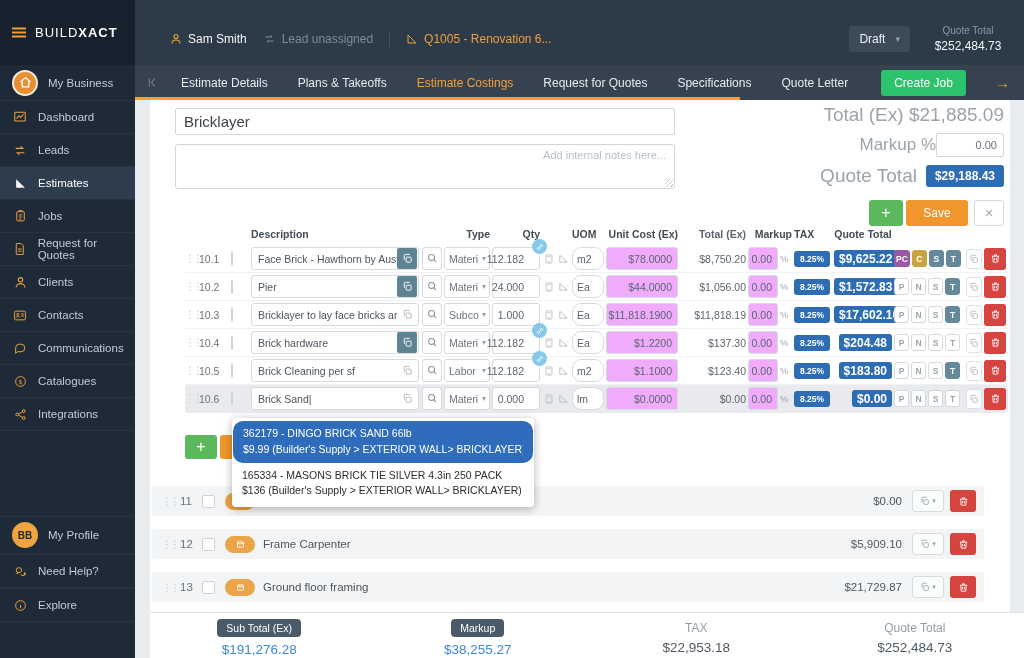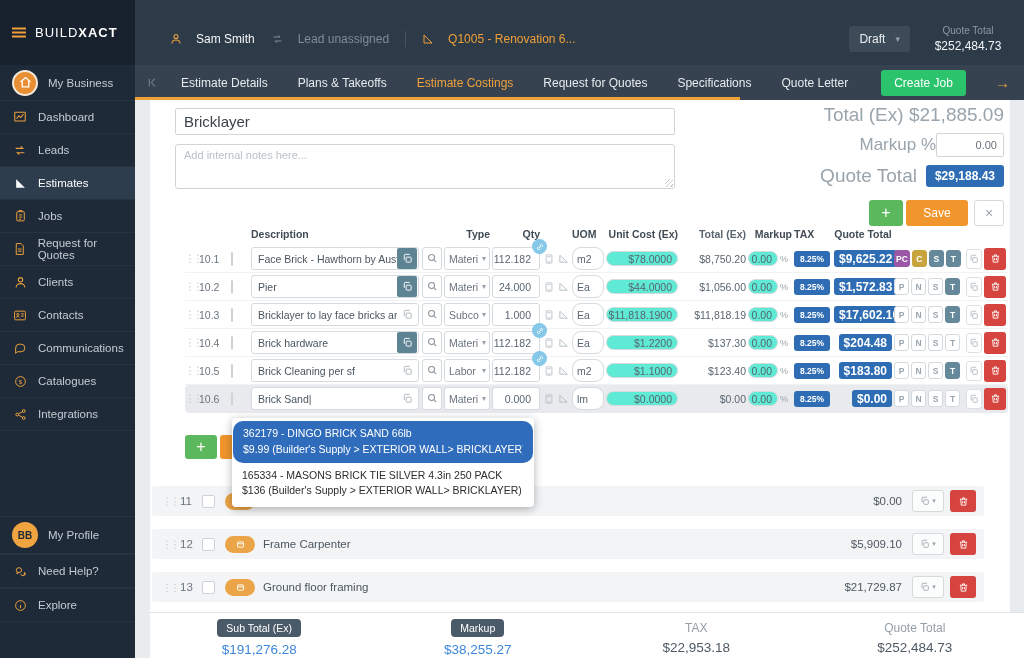--- a/index.html
+++ b/index.html
@@ -6,21 +6,21 @@
   html,body { width:1024px; height:658px; }
   body { position:relative; overflow:hidden; background:#e9ecee; font-family:"Liberation Sans",sans-serif; }
   svg { display:block; }
 
   
   .topbar { position:absolute; left:0; top:0; width:1024px; height:65px; background:#2d3a47; display:flex; }
   .logo-area { width:135px; height:65px; background:#18222e; display:flex; align-items:center; gap:9px; padding-left:12px; flex:0 0 auto; }
   .logo-text { color:#fff; font-size:13px; letter-spacing:1px; }
   .logo-text b { font-weight:bold; }
   .topbar-main { flex:1; display:flex; align-items:center; gap:16px; padding-left:35px; padding-top:12px; }
-  .tb-item { display:flex; align-items:center; gap:14px; font-size:12px; }
+  .tb-item { display:flex; align-items:center; gap:6px; font-size:12px; }
   .tb-user { color:#f4f6f8; }
   .tb-lead { color:#7e8d99; }
   .tb-sep { width:1px; height:16px; background:#45525f; }
   .tb-ref { color:#efa03b; }
   .topbar-right { display:flex; align-items:center; gap:16px; padding:12px 14px 0 0; }
   .draft-btn { background:#3d4b58; border-radius:3px; color:#e9eef2; font-size:12px; padding:6px 10px; display:flex; align-items:center; gap:10px; cursor:pointer; }
   .draft-btn .chev { color:#94a1ac; font-size:9px; }
   .quote-stack { text-align:center; min-width:84px; }
   .quote-stack .lab { color:#8c99a4; font-size:10px; }
   .quote-stack .val { color:#f2f5f7; font-size:12px; margin-top:3px; }
@@ -43,21 +43,21 @@
   .biz-item { height:36px; }
   .biz-ico { width:26px; height:26px; border-radius:50%; background:#e98f33; border:2px solid #f3e9dc; display:flex; align-items:center; justify-content:center; color:#fff; }
   .side-bottom { position:absolute; bottom:36px; width:135px; }
   .avatar { width:26px; height:26px; border-radius:50%; background:#efa440; color:#1d2935; font-size:10px; font-weight:bold; display:flex; align-items:center; justify-content:center; }
   .side-bottom .side-item { height:34px; border-top:1px solid #27333f; }
 
   
   .panel { position:absolute; left:150px; top:100px; width:860px; height:512px; background:#fff; }
   .name-input { position:absolute; left:25px; top:8px; width:500px; height:27px; border:1px solid #cfd5d9; border-radius:2px; font-size:15px; color:#3b434a; padding:0 8px; font-family:"Liberation Sans",sans-serif; }
   .notes-wrap { position:absolute; left:25px; top:44px; width:500px; height:45px; }
-  .notes { width:100%; height:100%; border:1px solid #cfd5d9; border-radius:3px; resize:none; font-size:11px; padding:4px 8px; font-family:"Liberation Sans",sans-serif; color:#555; }
+  .notes { width:100%; height:100%; border:1px solid #cfd5d9; border-radius:3px; resize:none; font-size:11px; padding:4px 8px; font-family:"Liberation Sans",sans-serif; color:#555;text-align:right; }
   .notes::placeholder { color:#b9c1c7; }
   .notes-handle { position:absolute; right:2px; bottom:2px; width:8px; height:8px;
     background:repeating-linear-gradient(135deg,#c6ccd0 0 1px,transparent 1px 3px); }
 
   .totals { position:absolute; right:6px; top:4px; text-align:right; }
   .totals .l1 { font-size:19px; color:#9aa4ac; }
   .totals .l2 { margin-top:7px; font-size:17px; color:#9aa4ac; display:flex; justify-content:flex-end; align-items:center; gap:0; }
   .markup-input { width:68px; height:24px; border:1px solid #cfd5d9; border-radius:2px; text-align:right; font-size:11px; color:#6a737b; padding:0 6px; }
   .totals .l3 { margin-top:8px; font-size:19px; color:#9aa4ac; display:flex; justify-content:flex-end; align-items:center; gap:9px; }
   .quote-badge-lg { background:#2e6db4; color:#fff; font-size:12px; font-weight:bold; border-radius:3px; padding:4px 9px; }
@@ -76,28 +76,28 @@
   .checkbox { width:13px; height:13px; border:1px solid #ccd2d7; border-radius:2px; background:#fff; cursor:pointer; }
   .c-desc { flex:1 1 auto; display:flex; align-items:center; gap:3px; min-width:0; }
   .desc-input { flex:1; height:23px; border:1px solid #d5dade; border-radius:3px; background:#fff; display:flex; align-items:center; padding-left:6px; position:relative; overflow:hidden; cursor:text; }
   .desc-text { white-space:nowrap; overflow:hidden; flex:1; color:#4b555e; }
   .desc-copy { width:20px; height:21px; display:flex; align-items:center; justify-content:center; border-radius:2px; margin-right:1px; color:#aab3ba; cursor:pointer; flex:0 0 auto; }
   .desc-copy[data-variant="filled"] { background:#5e8494; color:#fff; }
   .search-btn { width:20px; height:23px; border:1px solid #d5dade; border-radius:3px; background:#fff; display:flex; align-items:center; justify-content:center; color:#8a939b; cursor:pointer; flex:0 0 auto; }
   .select { width:46px; height:23px; border:1px solid #d5dade; border-radius:3px; background:#fff; display:flex; align-items:center; justify-content:space-between; padding:0 3px 0 4px; color:#6a737c; cursor:pointer; overflow:hidden; white-space:nowrap; }
   .select .chev { color:#98a2aa; font-size:8px; }
   .c-qty { width:48px; position:relative; }
-  .qty-input { display:flex; align-items:center; justify-content:flex-end; height:23px; border:1px solid #d5dade; border-radius:3px; background:#fff; padding:0 8px; color:#5a6570; cursor:text; }
+  .qty-input { display:flex; align-items:center; justify-content:flex-end; height:23px; border:1px solid #d5dade; border-radius:3px; background:#fff; padding:0 15px; color:#5a6570; cursor:text; }
   .qty-link { position:absolute; top:-8px; right:-7px; width:15px; height:15px; border-radius:50%; background:#85c8e8; color:#fff; display:none; align-items:center; justify-content:center; z-index:2; }
   .qty-link[data-show="true"] { display:flex; }
   .c-ic { width:13px; color:#b4bcc2; display:flex; justify-content:center; cursor:pointer; }
   .c-uom { width:32px; }
   .uom-input { height:23px; border:1px solid #d5dade; border-radius:9px; background:#fff; display:flex; align-items:center; padding:0 4px; cursor:text; }
   .c-unit { width:72px; }
-  .num-input { height:15px; border:1px solid #d5dade; border-radius:8px; background:#5eead4; display:flex; align-items:center; justify-content:flex-end; padding:0 5px; cursor:text; }
+  .num-input { height:23px; border:1px solid #d5dade; border-radius:3px; background:#f0abfc; display:flex; align-items:center; justify-content:flex-end; padding:0 5px; cursor:text; }
   .c-total { width:66px; text-align:right; color:#5a6570; }
   .c-markup { width:44px; display:flex; align-items:center; gap:2px; }
   .mk { width:30px; }
   .pct { color:#9aa4ac; font-size:9px; }
   .c-tax { width:38px; }
   .tax-badge { width:36px; height:16px; background:#2e6db4; color:#fff; font-size:8.5px; font-weight:bold; border-radius:3px; display:flex; align-items:center; justify-content:center; cursor:pointer; }
   .c-quote { width:58px; text-align:right; }
   .quote-badge { display:inline-flex; height:17px; background:#2e6db4; color:#fff; font-size:12px; font-weight:bold; border-radius:3px; padding:0 5px; align-items:center; }
   .c-badges { width:70px; display:flex; gap:2px; }
   .lbadge { min-width:15px; height:17px; padding:0 1px; border:1px solid #d3d9dd; border-radius:3px; background:#fff; color:#9aa5ad; font-size:8.5px; font-weight:bold; display:inline-flex; align-items:center; justify-content:center; cursor:pointer; }

